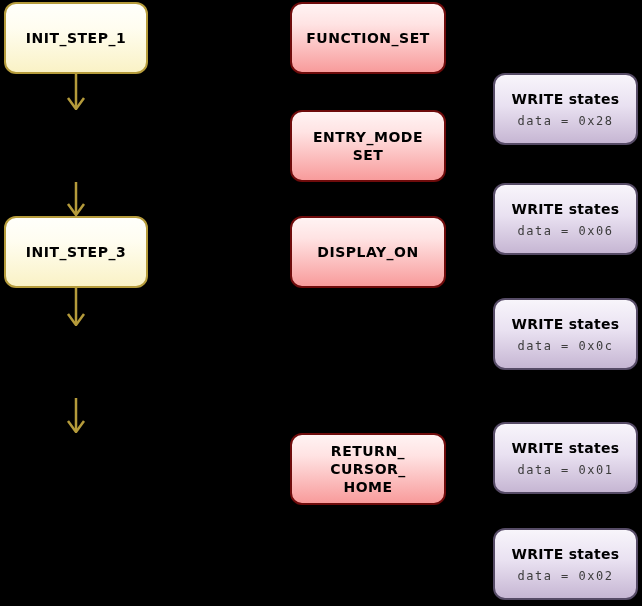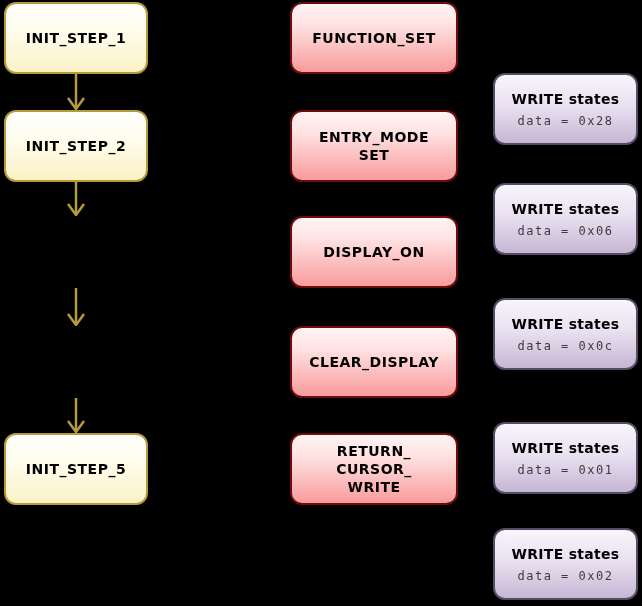--- a/index.html
+++ b/index.html
@@ -36,21 +36,21 @@
     white-space: pre-line;
   }
   .init-node {
     left: 4px;
     width: 144px;
     border: 2px solid #b59b3b;
     background: linear-gradient(180deg, #fffffb 0%, #fffdf0 35%, #faf2c6 100%);
   }
   .cmd-node {
     left: 290px;
-    width: 168px;
+    width: 156px;
     border: 2px solid #6e0b0b;
     background: linear-gradient(180deg, #fff3f3 0%, #ffe3e3 30%, #f89b9b 100%);
   }
   .write-node {
     left: 493px;
     width: 145px;
     border: 2px solid #564b66;
     background: linear-gradient(180deg, #f8f5fb 0%, #e9e1f1 45%, #c6b6d3 100%);
   }
   .write-node .title {
@@ -74,25 +74,22 @@
   .arrow svg { display: block; }
 </style>
 </head>
 <body>
 
 <div class="canvas">
 
   <div class="node init-node" style="top:2px">
     <div class="label">INIT_STEP_1</div>
   </div>
-  <div class="node init-node" style="top:110px">
-    <div class="label">INIT_STEP_2</div>
-  </div>
-  <div class="node init-node" style="top:433px">
-    <div class="label">INIT_STEP_5</div>
+  <div class="node init-node" style="top:216px">
+    <div class="label">INIT_STEP_3</div>
   </div>
 
   <div class="arrow" style="top:74px;height:36px">
     <svg width="28" height="36" viewBox="0 0 28 36">
       <line x1="14" y1="0" x2="14" y2="34" stroke="#b59b3b" stroke-width="2.5"></line>
       <polyline points="6,24 14,35 22,24" fill="none" stroke="#b59b3b" stroke-width="2.5"></polyline>
     </svg>
   </div>
   <div class="arrow" style="top:182px;height:34px">
     <svg width="28" height="34" viewBox="0 0 28 34">
@@ -116,27 +113,24 @@
   <div class="node cmd-node" style="top:2px">
     <div class="label">FUNCTION_SET</div>
   </div>
   <div class="node cmd-node" style="top:216px">
     <div class="label">DISPLAY_ON</div>
   </div>
   <div class="node cmd-node" style="top:110px">
     <div class="label">ENTRY_MODE
 SET</div>
   </div>
-  <div class="node cmd-node" style="top:326px">
-    <div class="label">CLEAR_DISPLAY</div>
-  </div>
   <div class="node cmd-node" style="top:433px">
     <div class="label">RETURN_
 CURSOR_
-WRITE</div>
+HOME</div>
   </div>
 
   <div class="node write-node" style="top:73px">
     <div class="title">WRITE states</div>
     <div class="data">data = 0x28</div>
   </div>
   <div class="node write-node" style="top:183px">
     <div class="title">WRITE states</div>
     <div class="data">data = 0x06</div>
   </div>

